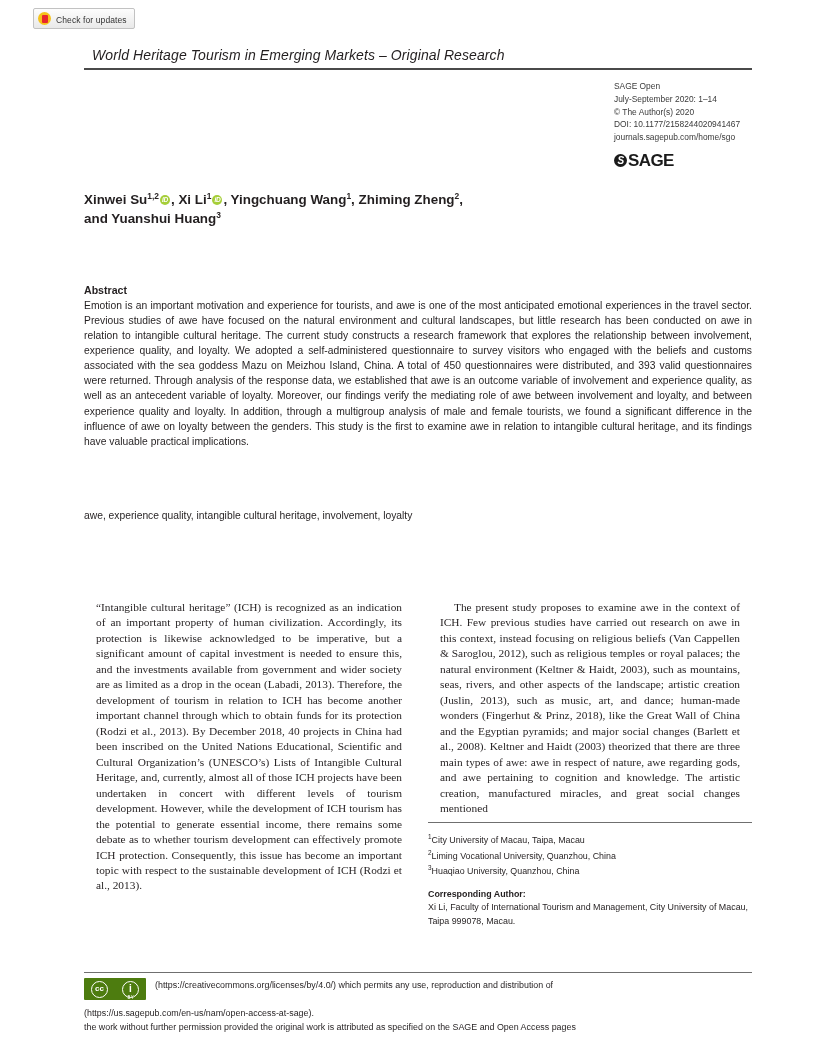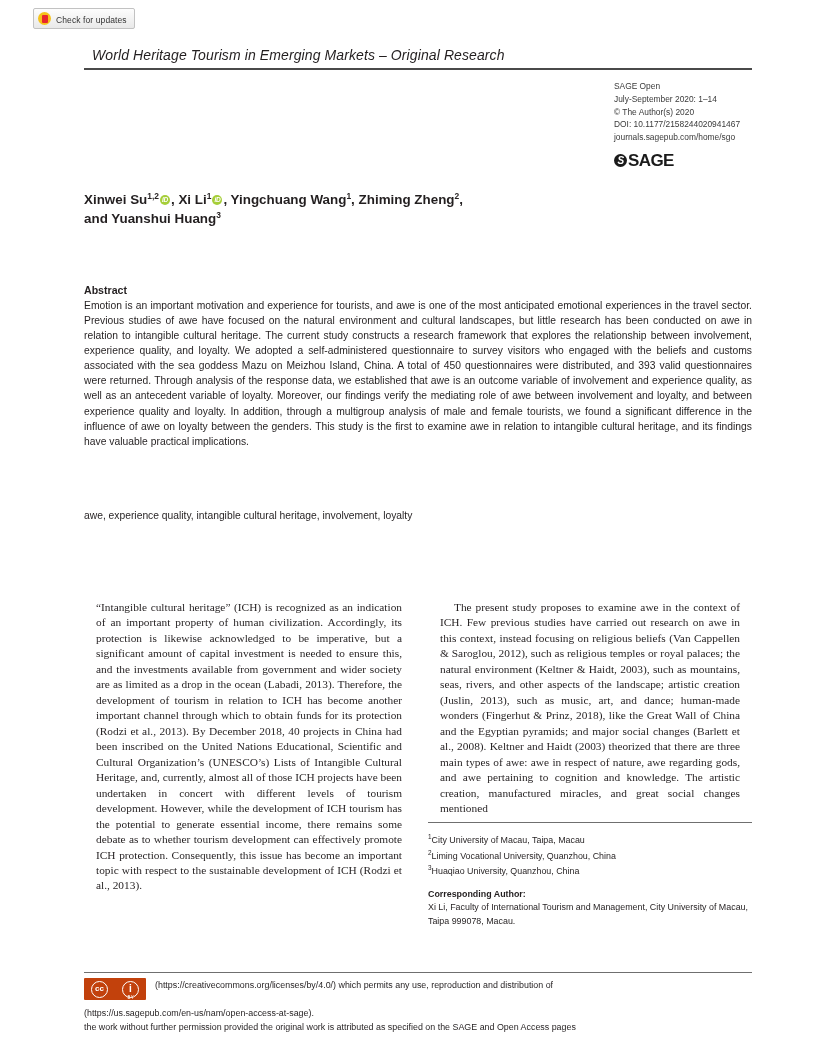--- a/index.html
+++ b/index.html
@@ -117,21 +117,21 @@
   .affils sup { font-size:72%; vertical-align:super; }
   .corr-head { font-size:8.9px; font-weight:bold; margin-top:9px; }
   .corr-body { font-size:8.9px; line-height:1.52; }
 
   
   .footer-rule {
     position:absolute; left:84px; top:972px; width:668px; height:1.3px; background:#6f6f6f;
   }
   .cc-badge {
     position:absolute; left:84px; top:978px;
-    width:62px; height:22px; background:#c2410c;
+    width:62px; height:22px; background:#4d7c0f;
     display:flex; align-items:center; justify-content:space-around;
     border-radius:1px;
   }
   .cc-badge .ring {
     width:15px; height:15px; border-radius:50%;
     border:1.6px solid #fff; color:#fff; font-size:8px; font-weight:bold;
     display:flex; align-items:center; justify-content:center; line-height:1;
   }
   .cc-badge .ring.by { position:relative; font-size:10px; }
   .cc-by-label {

